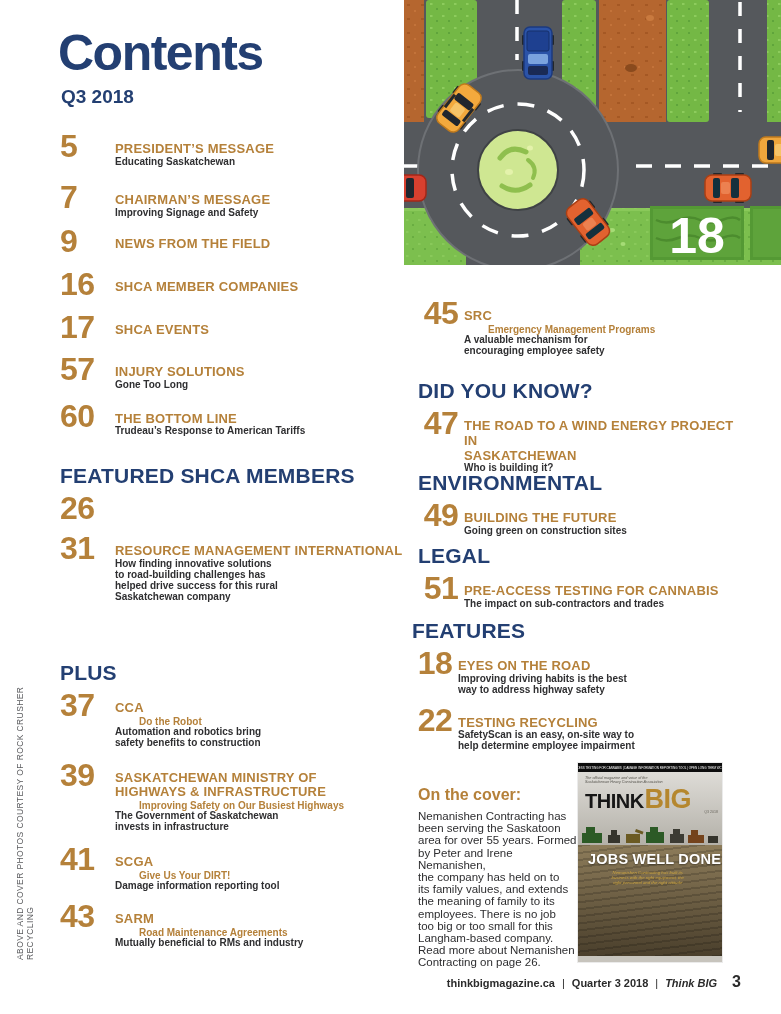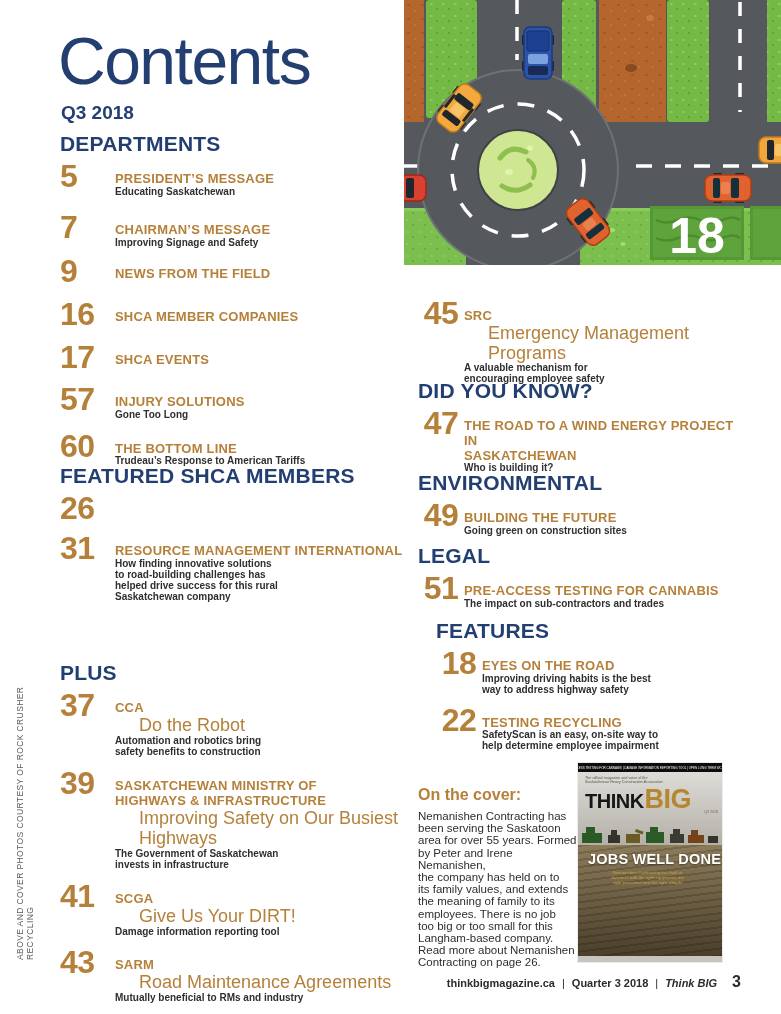--- a/index.html
+++ b/index.html
@@ -10,33 +10,33 @@
     --grass:#74b845;
     --dirt:#b5662f;
   }
   *{margin:0;padding:0;box-sizing:border-box;}
   html,body{background:#fff;}
   body{font-family:"Liberation Sans",sans-serif;}
   .page{position:relative;width:781px;height:1014px;background:#ffffff;overflow:hidden;}
 
   
   .title-block{position:absolute;left:58px;top:28px;}
-  .title-block h1{font-size:66px;font-weight:400;color:var(--navy);letter-spacing:-1.5px;line-height:1;text-align:center;}
+  .title-block h1{font-size:50px;font-weight:700;color:var(--navy);letter-spacing:-1.5px;line-height:1;text-align:center;}
   .issue{margin-top:8px;margin-left:3px;font-size:19px;font-weight:700;color:var(--navy);}
 
   
   .sec{position:absolute;}
   .sec h2{font-size:21px;font-weight:700;color:var(--navy);letter-spacing:.2px;line-height:1;margin-bottom:9px;}
   .entry{display:flex;align-items:flex-start;}
   .entry .num{flex:none;font-size:32px;font-weight:700;color:var(--gold);line-height:.85;letter-spacing:-.5px;}
   .left-col .num{width:55px;}
   .right-col .num{width:46px;text-align:center;}
   .entry .txt{padding-top:1px;margin-top:8px;}
   .kicker{font-size:13px;font-weight:700;color:var(--gold);line-height:1.14;letter-spacing:.2px;white-space:pre-line;}
-  .goldsub{font-size:18px;font-weight:400;color:var(--gold);line-height:1.1;padding-left:24px;}
+  .goldsub{font-size:10px;font-weight:700;color:var(--gold);line-height:1.1;padding-left:24px;}
   .desc{font-size:10px;font-weight:700;color:var(--dark);line-height:1.09;white-space:pre-line;}
   .mb10{margin-bottom:10px;}.mb11{margin-bottom:11px;}.mb12{margin-bottom:12px;}
   .mb13{margin-bottom:13px;}.mb15{margin-bottom:15px;}.mb16{margin-bottom:16px;}
 
   
   .on-cover{position:absolute;left:418px;top:786px;width:160px;}
   .on-cover h3{font-size:16px;font-weight:700;color:var(--gold);margin-bottom:6px;}
   .on-cover p{font-size:11.5px;color:#2e2e30;line-height:1.06;white-space:pre-line;}
 
   
@@ -77,21 +77,20 @@
 <div class="page">
 
   <div class="credit">ABOVE AND COVER PHOTOS COURTESY OF ROCK CRUSHER RECYCLING</div>
 
   <div class="title-block">
     <h1>Contents</h1>
     <div class="issue">Q3 2018</div>
   </div>
 
   <section class="sec left-col" style="left:60px;top:133px;width:365px">
-    <h2>DEPARTMENTS</h2>
     <div class="entry mb16">
       <div class="num">5</div>
       <div class="txt">
           <div class="kicker">PRESIDENT’S MESSAGE</div>
       <div class="desc">Educating Saskatchewan</div>
         </div>
     </div>
     <div class="entry mb10">
       <div class="num">7</div>
       <div class="txt">
@@ -228,21 +227,21 @@
     <h2>LEGAL</h2>
     <div class="entry">
       <div class="num">51</div>
       <div class="txt">
           <div class="kicker">PRE-ACCESS TESTING FOR CANNABIS</div>
       <div class="desc">The impact on sub-contractors and trades</div>
         </div>
     </div>
   </section>
 
-  <section class="sec right-col" style="left:436px;top:620px;width:330px">
+  <section class="sec right-col" style="left:412px;top:620px;width:330px">
     <h2>FEATURES</h2>
     <div class="entry mb11">
       <div class="num">18</div>
       <div class="txt">
           <div class="kicker">EYES ON THE ROAD</div>
       <div class="desc">Improving driving habits is the best
 way to address highway safety</div>
         </div>
     </div>
     <div class="entry">

